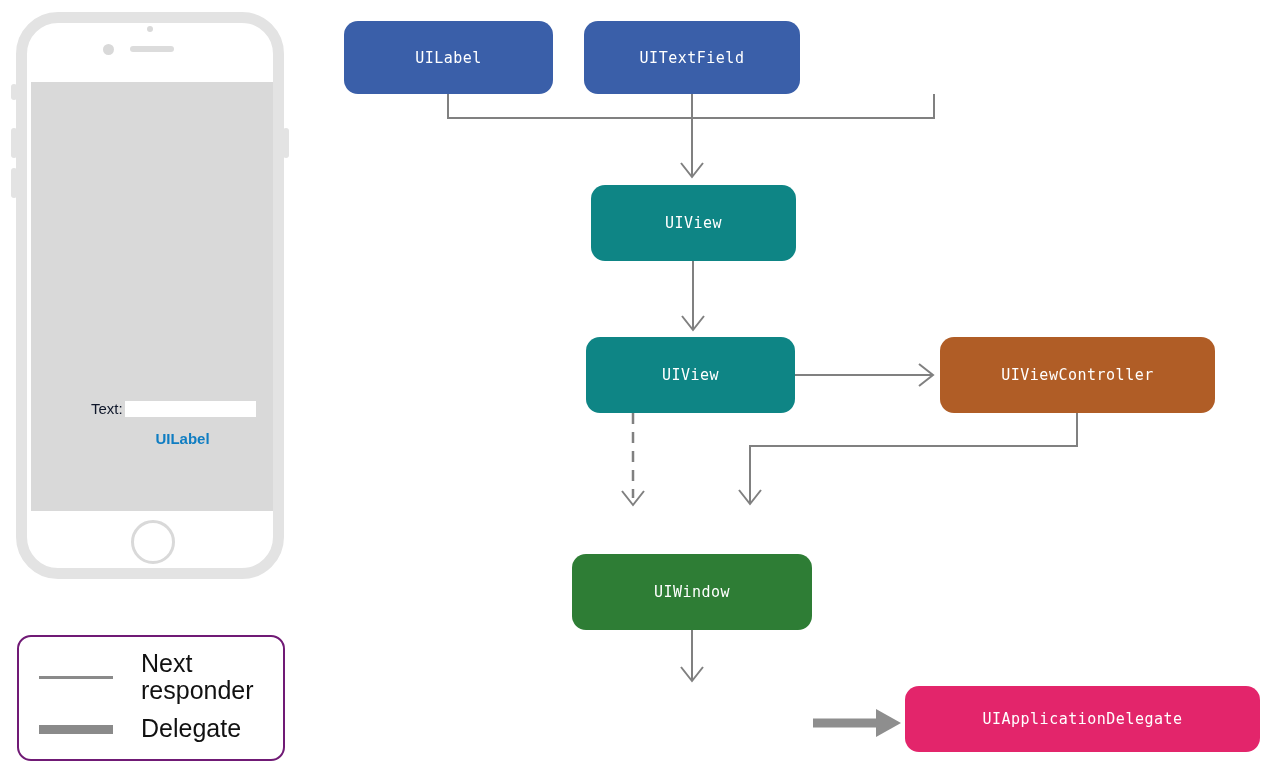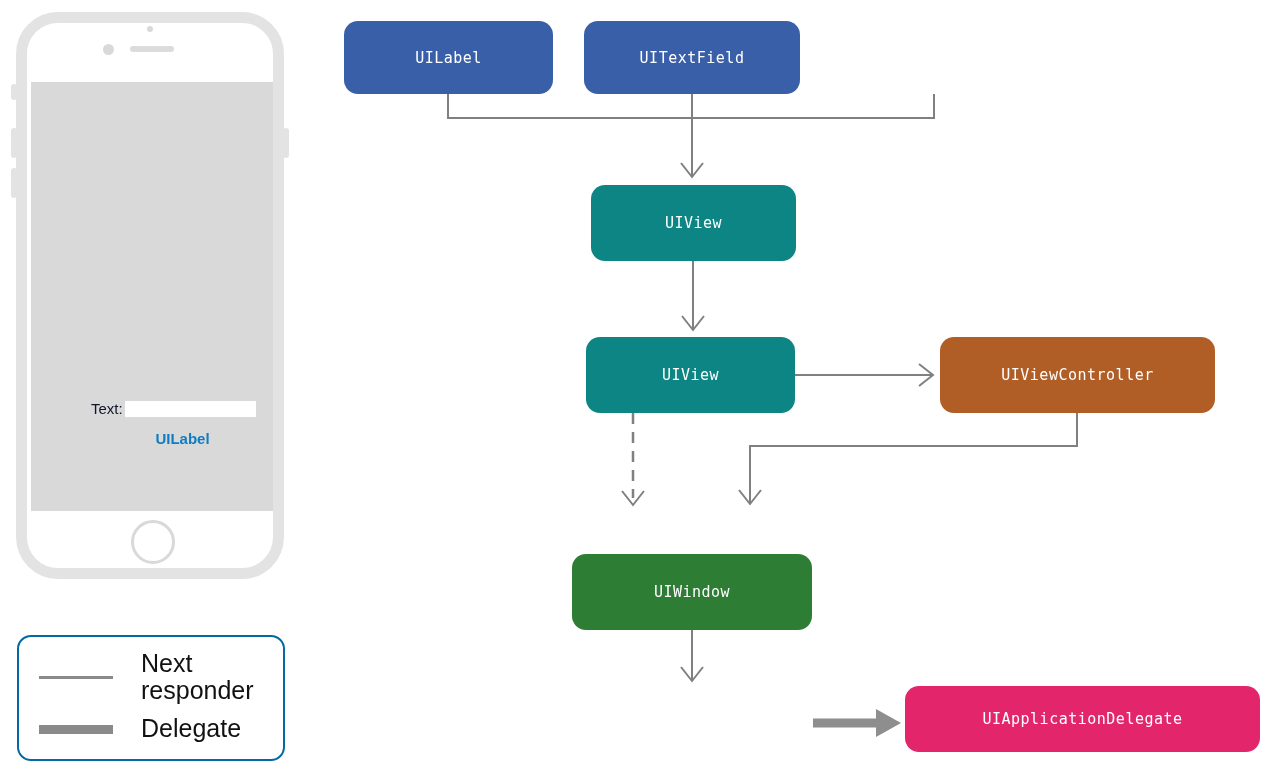--- a/index.html
+++ b/index.html
@@ -22,21 +22,21 @@
   .home-btn{position:absolute;left:131px;top:520px;width:38px;height:38px;border-radius:50%;
             background:#fff;border:3px solid #d9d9d9;}
   .screen-row{position:absolute;left:60px;top:318px;display:flex;align-items:center;}
   .text-label{font-size:15px;color:#0f172a;}
   .text-input{width:125px;height:16px;border:none;outline:none;background:#fff;margin-left:2px;
               font-size:14px;padding:0 3px;}
   .submit{position:absolute;left:0;top:348px;width:303px;text-align:center;
           font-size:15px;font-weight:600;}
   
   .legend{position:absolute;left:17px;top:635px;width:268px;height:126px;
-          border:2px solid #0369a1;border-radius:14px;background:#fff;box-sizing:border-box;}
+          border:2px solid #701a75;border-radius:14px;background:#fff;box-sizing:border-box;}
   .legend-line-thin{position:absolute;left:20px;top:39px;width:74px;height:0;
                     border-top:3px solid #8a8a8a;}
   .legend-line-thick{position:absolute;left:20px;top:88px;width:74px;height:9px;background:#8a8a8a;}
   .legend-text{position:absolute;left:122px;font-size:25px;color:#111;line-height:27px;width:150px;}
   .legend-text.nr{top:13px;}
   .legend-text.dl{top:78px;}
 </style>
 </head>
 <body>
 

